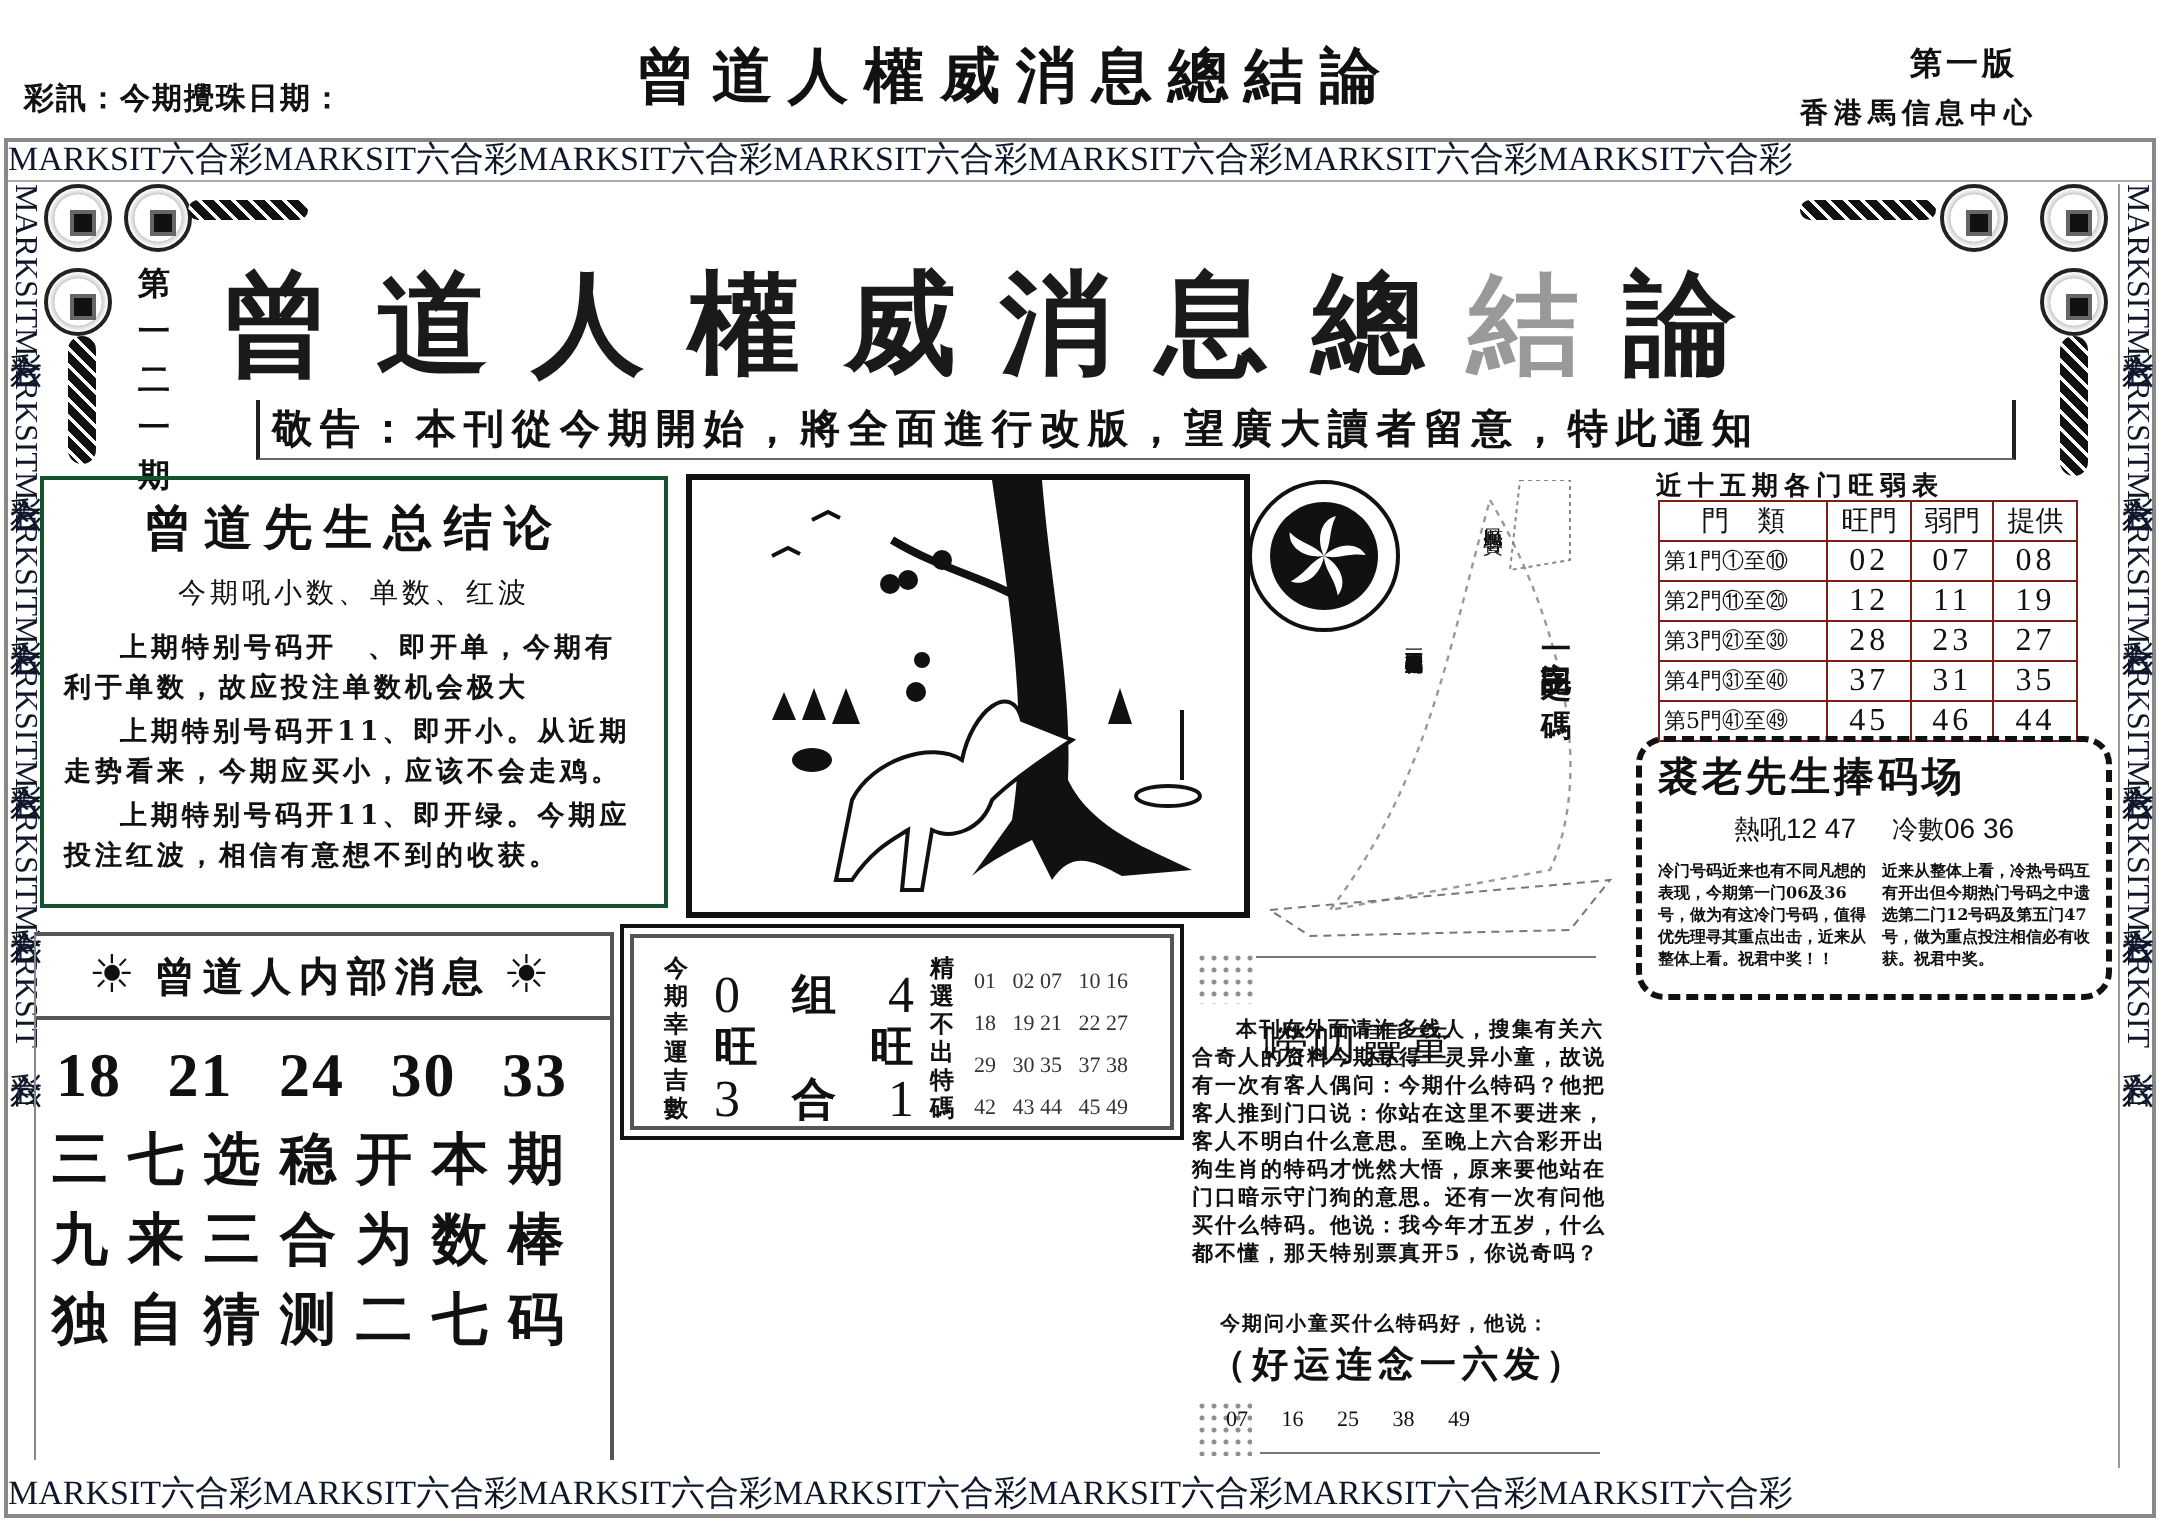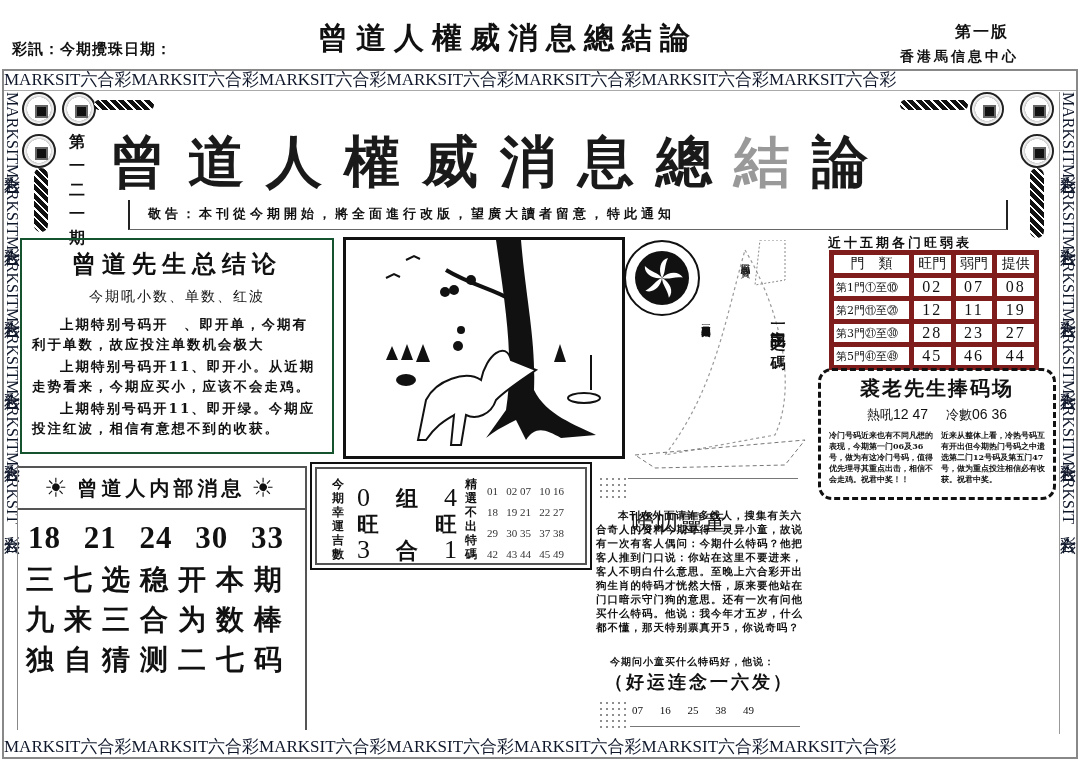--- a/index.html
+++ b/index.html
@@ -25,21 +25,21 @@
 
   
   .coin { width: 34px; height: 34px; border-radius: 50%; border: 2px solid #222; background: radial-gradient(circle, #fff 55%, #ccc 56%, #fff 70%); }
   .coin::after { content: ""; position: absolute; left: 11px; top: 11px; width: 9px; height: 9px; background: #111; border: 2px solid #666; }
   .ribbon { border-radius: 8px; background: repeating-linear-gradient(45deg, #111 0 4px, #fff 4px 6px); }
 
   
   .issue { left: 66px; top: 130px; width: 22px; font-size: 16px; font-weight: bold; line-height: 24px; text-align: center; }
   .masthead-big { left: 110px; top: 125px; font-size: 56px; letter-spacing: 22px; font-family: "DejaVu Serif", serif; font-weight: bold; color: #1a1a1a; white-space: nowrap; }
   .masthead-big .fade { color: #999; }
-  .notice { left: 128px; top: 200px; width: 880px; height: 30px; border-left: 2px solid #222; border-right: 2px solid #222; border-bottom: 1px solid #666; font-size: 13px; font-weight: bold; letter-spacing: 4px; padding-left: 18px; line-height: 28px; white-space: nowrap; }
+  .notice { left: 128px; top: 200px; width: 880px; height: 30px; border-left: 2px solid #222; border-right: 2px solid #222; border-bottom: 1px solid #666; font-size: 20px; font-weight: bold; letter-spacing: 4px; padding-left: 6px; line-height: 28px; white-space: nowrap; }
 
   
   .box-summary { left: 20px; top: 238px; width: 314px; height: 216px; border: 2px solid #14532d; padding: 6px 10px; }
   .sum-title { text-align: center; font-size: 24px; font-weight: bold; letter-spacing: 6px; margin-top: 2px; }
   .sum-sub { text-align: center; font-size: 14px; letter-spacing: 2px; margin-top: 8px; }
   .sum-para { font-size: 13.5px; font-weight: bold; line-height: 20px; text-indent: 28px; letter-spacing: 2px; margin-top: 2px; }
   .sum-para:first-of-type { margin-top: 8px; }
 
   
   .box-illus { left: 343px; top: 237px; width: 282px; height: 222px; border: 3px solid #111; background: #fff; overflow: hidden; }
@@ -47,28 +47,28 @@
   
   .hk-logo { left: 624px; top: 240px; width: 76px; height: 76px; border-radius: 50%; border: 2px solid #111; background: #fff; }
   .hk-logo .inner { position: absolute; left: 9px; top: 9px; width: 54px; height: 54px; border-radius: 50%; background: #111; }
   .sail-text { left: 700px; top: 320px; font-size: 9px; line-height: 12px; writing-mode: vertical-rl; height: 80px; }
   .sail-title { left: 768px; top: 316px; font-size: 15px; font-weight: bold; writing-mode: vertical-rl; letter-spacing: 2px; }
   .sail-tag { left: 738px; top: 256px; font-size: 10px; writing-mode: vertical-rl; line-height: 14px; }
 
   
   .tbl-title { left: 828px; top: 234px; font-size: 13px; font-weight: bold; letter-spacing: 3px; }
   .tbl { left: 829px; top: 250px; width: 210px; border-collapse: collapse; font-size: 13px; }
-  .tbl th, .tbl td { border: 5px solid #7f1d1d; height: 20px; padding: 0 2px; }
+  .tbl th, .tbl td { border: 1px solid #7f1d1d; height: 20px; padding: 0 2px; }
   .tbl th { font-size: 14px; font-weight: normal; }
   .tbl td.num { font-family: "Liberation Serif", serif; font-size: 16px; text-align: center; letter-spacing: 2px; }
   .tbl td.lbl { font-size: 11px; white-space: nowrap; }
 
   
   .box-dash { left: 818px; top: 368px; width: 238px; height: 132px; border: 3px dashed #111; border-radius: 14px; padding: 4px 8px; }
-  .dash-title { text-align: center; font-size: 20px; font-weight: bold; letter-spacing: 2px; }
+  .dash-title { text-align: left; font-size: 20px; font-weight: bold; letter-spacing: 2px; }
   .dash-nums { display: flex; justify-content: center; gap: 18px; font-size: 13px; margin-top: 4px; }
   .dash-nums b { font-family: "Liberation Sans", sans-serif; font-weight: normal; font-size: 14px; }
   .dash-cols { display: flex; gap: 8px; margin-top: 6px; }
   .dash-col { flex: 1; font-size: 8px; line-height: 11px; font-weight: bold; }
 
   
   .box-inner { left: 17px; top: 466px; width: 290px; height: 264px; border-right: 2px solid #555; border-top: 2px solid #555; border-left: 1px solid #888; }
   .inner-hdr { height: 42px; border-bottom: 2px solid #555; display: flex; align-items: center; justify-content: center; gap: 6px; font-size: 20px; font-weight: bold; letter-spacing: 4px; }
   .sun { font-size: 26px; line-height: 26px; }
   .inner-nums { font-family: "Liberation Serif", serif; font-size: 31px; font-weight: bold; padding: 10px 8px 0 10px; letter-spacing: 1px; word-spacing: 14px; }
@@ -83,21 +83,21 @@
   .lucky-row { display: flex; justify-content: space-between; font-size: 22px; line-height: 26px; font-weight: bold; }
   .lucky-row .n { font-family: "Liberation Serif", serif; font-weight: normal; font-size: 26px; }
   .select-label { position: absolute; left: 145px; top: 8px; width: 18px; font-size: 12px; line-height: 14px; font-weight: bold; text-align: center; }
   .select-nums { position: absolute; left: 170px; top: 12px; width: 102px; font-family: "Liberation Serif", serif; font-size: 11px; line-height: 21px; color: #333; }
 
   
   .gossip-title { left: 632px; top: 480px; font-family: "DejaVu Sans", sans-serif; font-size: 22px; letter-spacing: 2px; margin-top: 28px; }
   .gossip-body { left: 596px; top: 508px; width: 212px; font-size: 10.5px; font-weight: bold; line-height: 14px; text-indent: 22px; letter-spacing: 1px; }
   .gossip-q { left: 610px; top: 655px; font-size: 10px; font-weight: bold; letter-spacing: 1px; }
   .gossip-ans { left: 605px; top: 670px; font-size: 18px; font-weight: bold; letter-spacing: 3px; }
-  .gossip-nums { left: 632px; top: 704px; font-family: "Liberation Serif", serif; font-size: 11px; word-spacing: 14px; }
+  .gossip-nums { left: 613px; top: 704px; font-family: "Liberation Serif", serif; font-size: 11px; word-spacing: 14px; }
 
   .dots { background-image: radial-gradient(#444 1px, transparent 1.5px); background-size: 6px 6px; opacity: .6; }
 </style>
 </head>
 <body>
 
 <div class="abs hdr-left">彩訊：今期攪珠日期：</div>
 <div class="abs hdr-title">曾道人權威消息總結論</div>
 <div class="abs hdr-edition">第一版</div>
 <div class="abs hdr-source">香港馬信息中心</div>
@@ -203,36 +203,42 @@
       <td class="num">11</td>
       <td class="num">19</td>
     </tr>
     <tr>
       <td class="lbl">第3門㉑至㉚</td>
       <td class="num">28</td>
       <td class="num">23</td>
       <td class="num">27</td>
     </tr>
     <tr>
+      <td class="lbl">第4門㉛至㊵</td>
+      <td class="num">37</td>
+      <td class="num">31</td>
+      <td class="num">35</td>
+    </tr>
+    <tr>
       <td class="lbl">第5門㊶至㊾</td>
       <td class="num">45</td>
       <td class="num">46</td>
       <td class="num">44</td>
     </tr>
   </tbody>
 </table>
 
 <div class="abs box-dash">
   <div class="dash-title">裘老先生捧码场</div>
   <div class="dash-nums">
     <span><span>熱吼</span><b>12 47</b></span>
     <span><span>冷數</span><b>06 36</b></span>
   </div>
   <div class="dash-cols">
-    <div class="dash-col">冷门号码近来也有不同凡想的表现，今期第一门06及36号，做为有这冷门号码，值得优先理寻其重点出击，相信不会走鸡。祝君中奖！！</div>
+    <div class="dash-col">冷门号码近来也有不同凡想的表现，今期第一门06及36号，做为有这冷门号码，值得优先理寻其重点出击，近来从整体上看。祝君中奖！！</div>
     <div class="dash-col">近来从整体上看，冷热号码互有开出但今期热门号码之中遗选第二门12号码及第五门47号，做为重点投注相信必有收获。祝君中奖。</div>
   </div>
 </div>
 
 <div class="abs box-inner">
   <div class="inner-hdr">
     <span class="sun">☀</span>
     <span>曾道人内部消息</span>
     <span class="sun">☀</span>
   </div>

